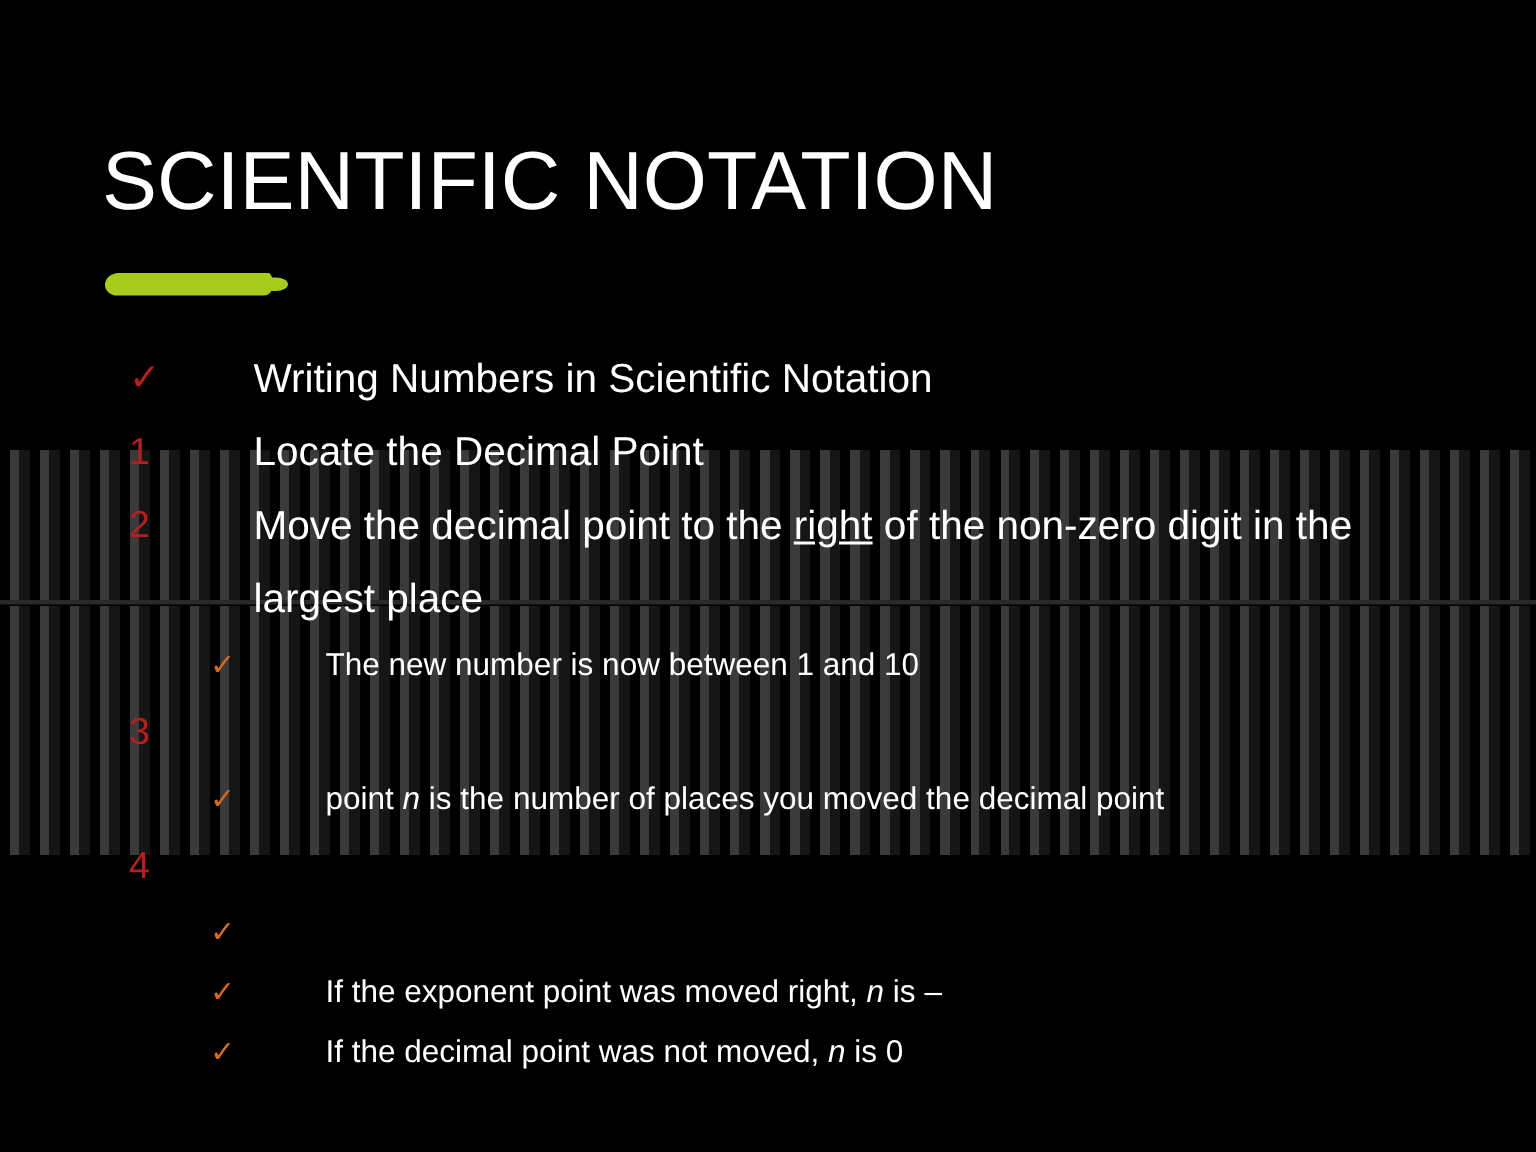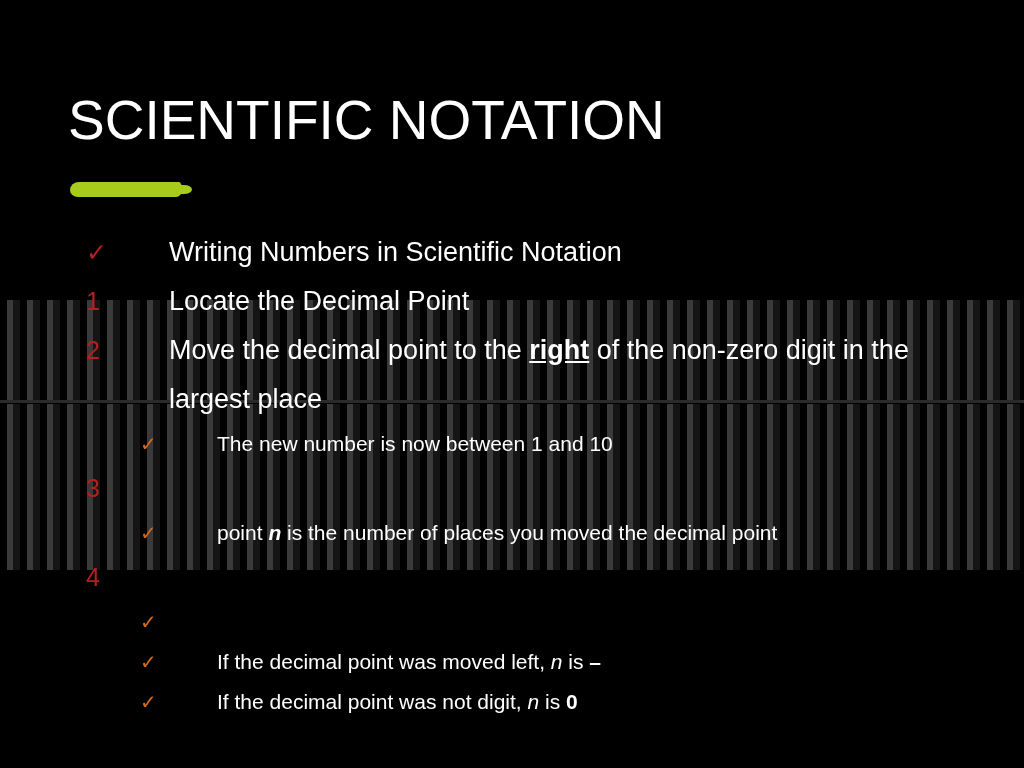--- a/index.html
+++ b/index.html
@@ -134,21 +134,21 @@
   }
   .l2 .text {
     max-width: 760px;
   }
 
   .text {
     flex: 1 1 auto;
     margin-left: 45px;
   }
 
-  b, strong { font-weight: bold; }
+  b, strong { font-weight: normal; }
   .u { text-decoration: underline; }
   .i { font-style: italic; }
   sup {
     font-size: 0.62em;
     vertical-align: super;
     font-style: italic;
     font-weight: bold;
   }
 </style>
 </head>
@@ -197,22 +197,22 @@
     <div class="line l1">
       <span class="marker">4</span>
     </div>
 
     <div class="line l2">
       <span class="marker">✓</span>
     </div>
 
     <div class="line l2">
       <span class="marker">✓</span>
-      <span class="text"><span>If the decimal point was moved left, </span><span class="i">n</span><span> is </span><b>–</b></span>
-    </div>
-
-    <div class="line l2">
-      <span class="marker">✓</span>
-      <span class="text"><span>If the decimal point was not digit, </span><span class="i">n</span><span> is </span><b>0</b></span>
+      <span class="text"><span>If the exponent point was moved right, </span><span class="i">n</span><span> is </span><b>–</b></span>
+    </div>
+
+    <div class="line l2">
+      <span class="marker">✓</span>
+      <span class="text"><span>If the decimal point was not moved, </span><span class="i">n</span><span> is </span><b>0</b></span>
     </div>
 
   </div>
 </div>
 
 </body></html>

